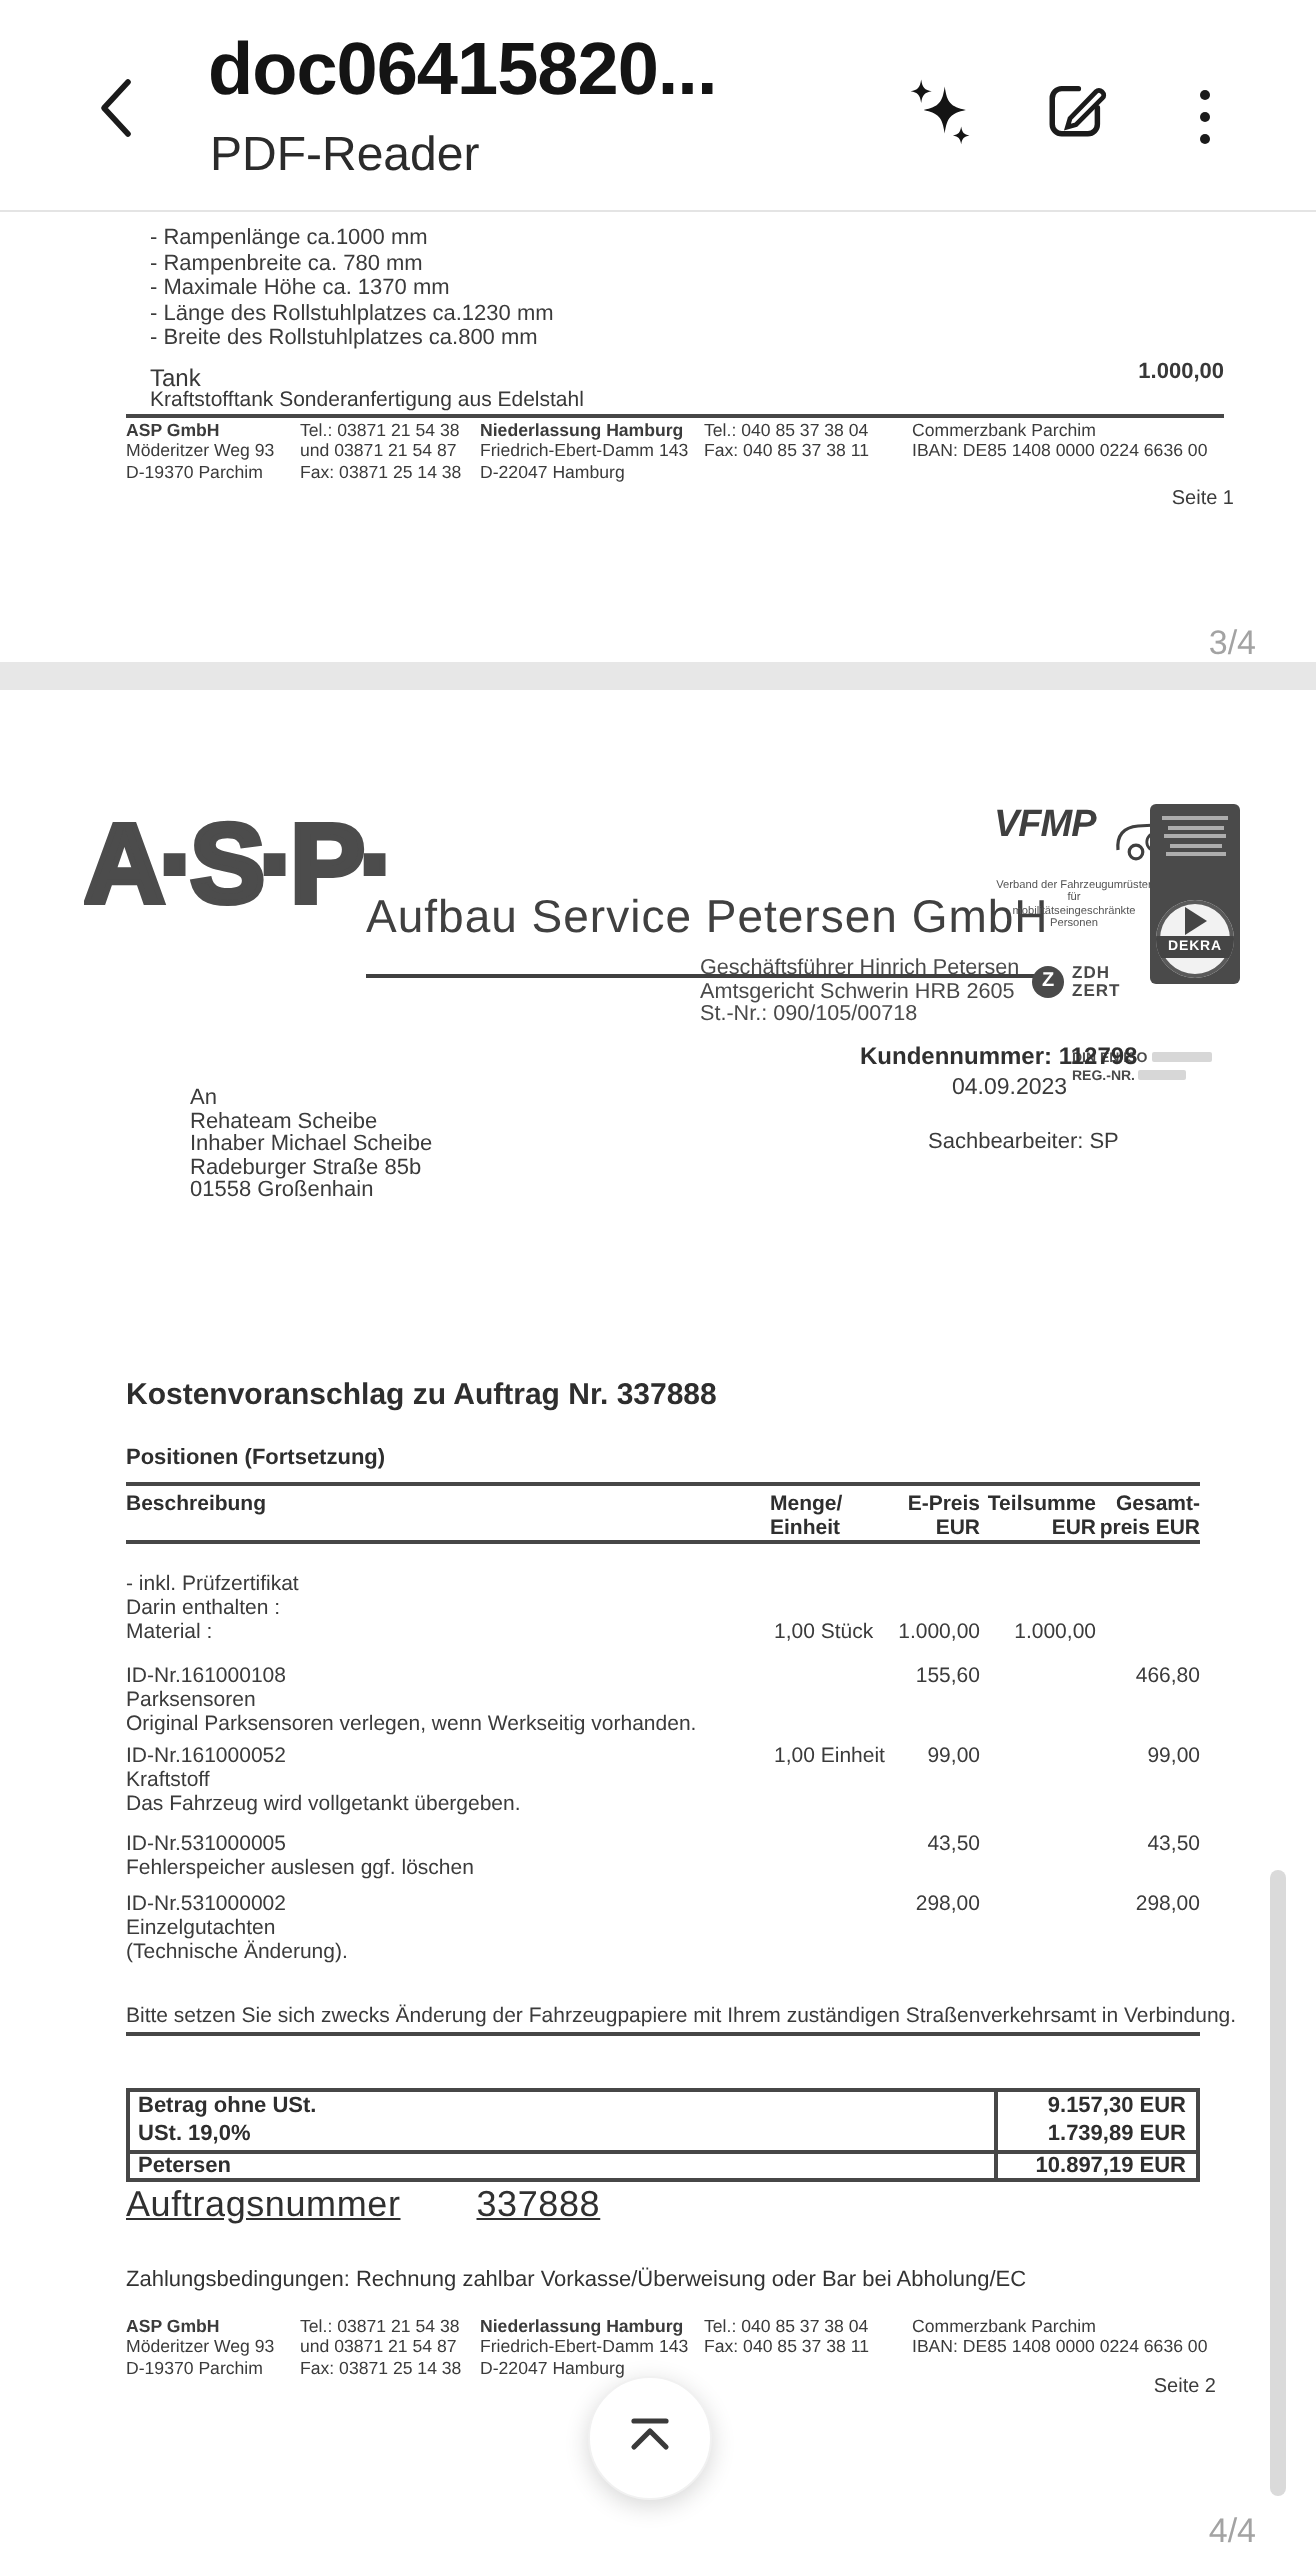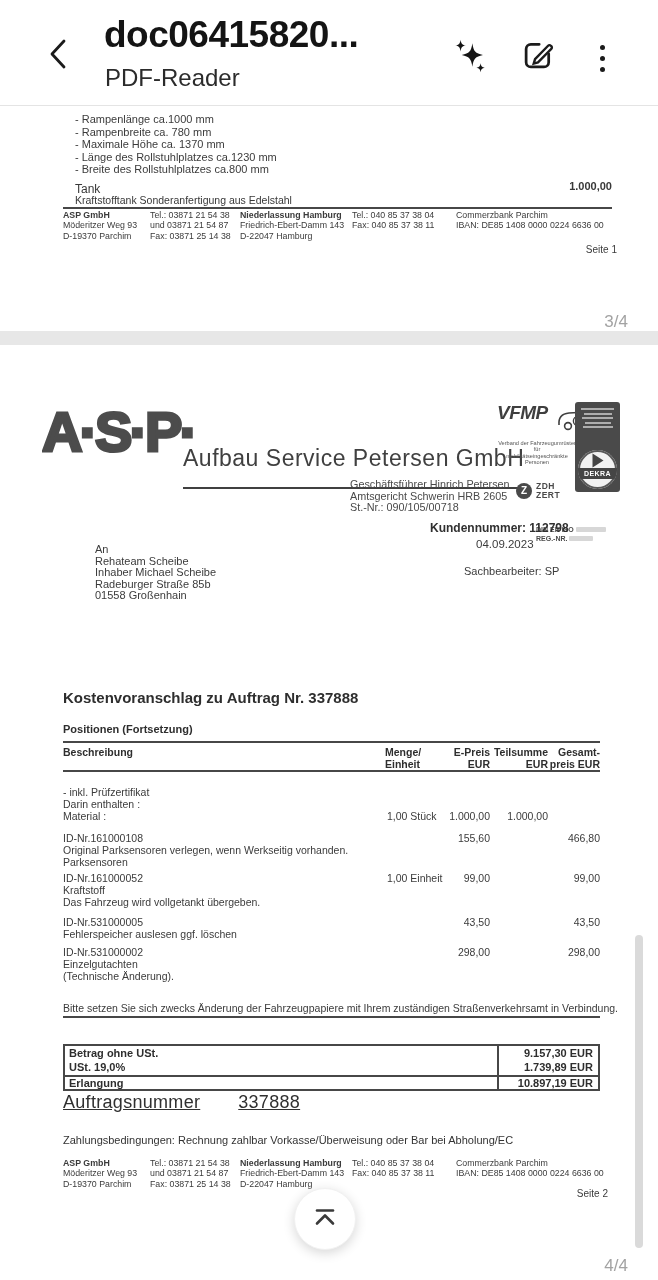--- a/index.html
+++ b/index.html
@@ -293,22 +293,22 @@
         <div class="dl">Darin enthalten :</div>
         <div class="dl">Material :</div>
         <div class="cell qty">1,00 Stück</div>
         <div class="cell ep">1.000,00</div>
         <div class="cell ts">1.000,00</div>
         <div class="cell gp"></div>
       </div>
 
       <div class="trow" style="top:487px">
         <div class="dl">ID-Nr.161000108</div>
+        <div class="dl">Parksensoren</div>
         <div class="dl">Original Parksensoren verlegen, wenn Werkseitig vorhanden.</div>
-        <div class="dl">Parksensoren</div>
         <div class="cell ep">155,60</div>
         <div class="cell gp">466,80</div>
       </div>
 
       <div class="trow" style="top:527px">
         <div class="dl">ID-Nr.161000052</div>
         <div class="dl">Kraftstoff</div>
         <div class="dl">Das Fahrzeug wird vollgetankt übergeben.</div>
         <div class="cell qty">1,00 Einheit</div>
         <div class="cell ep">99,00</div>
@@ -337,21 +337,21 @@
         <div class="vline"></div>
         <div class="trow2 t-r0">
           <span class="lbl">Betrag ohne USt.</span>
           <span class="val">9.157,30 EUR</span>
         </div>
         <div class="trow2 t-r1">
           <span class="lbl">USt. 19,0%</span>
           <span class="val">1.739,89 EUR</span>
         </div>
         <div class="trow2 t-r2">
-          <span class="lbl">Erlangung</span>
+          <span class="lbl">Petersen</span>
           <span class="val">10.897,19 EUR</span>
         </div>
       </div>
 
       <div class="orderno">
         <span>Auftragsnummer</span><span class="num">337888</span>
       </div>
 
       <div class="payment">Zahlungsbedingungen: Rechnung zahlbar Vorkasse/Überweisung oder Bar bei Abholung/EC</div>
 

